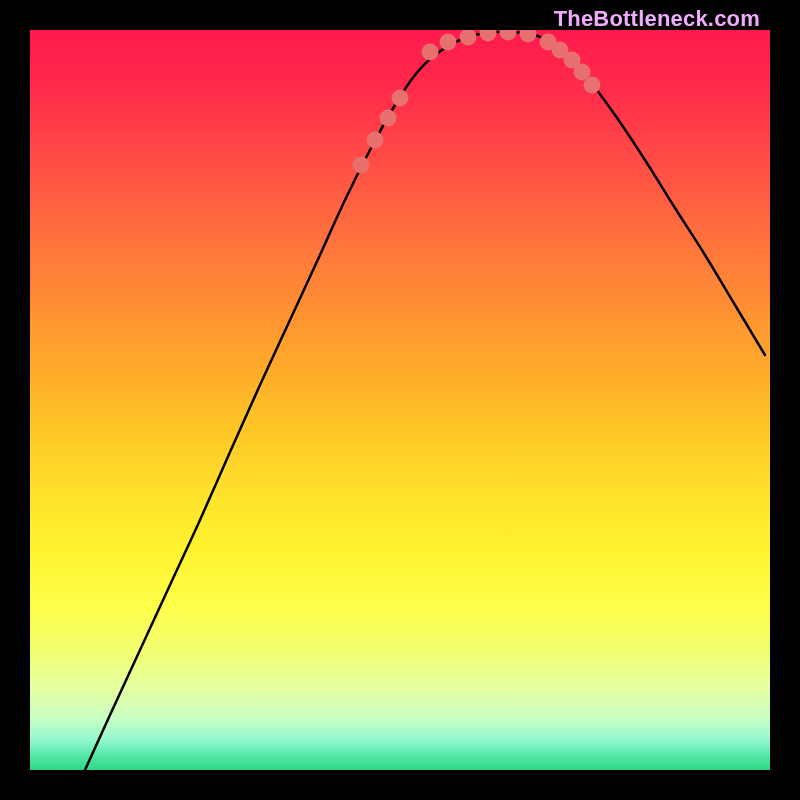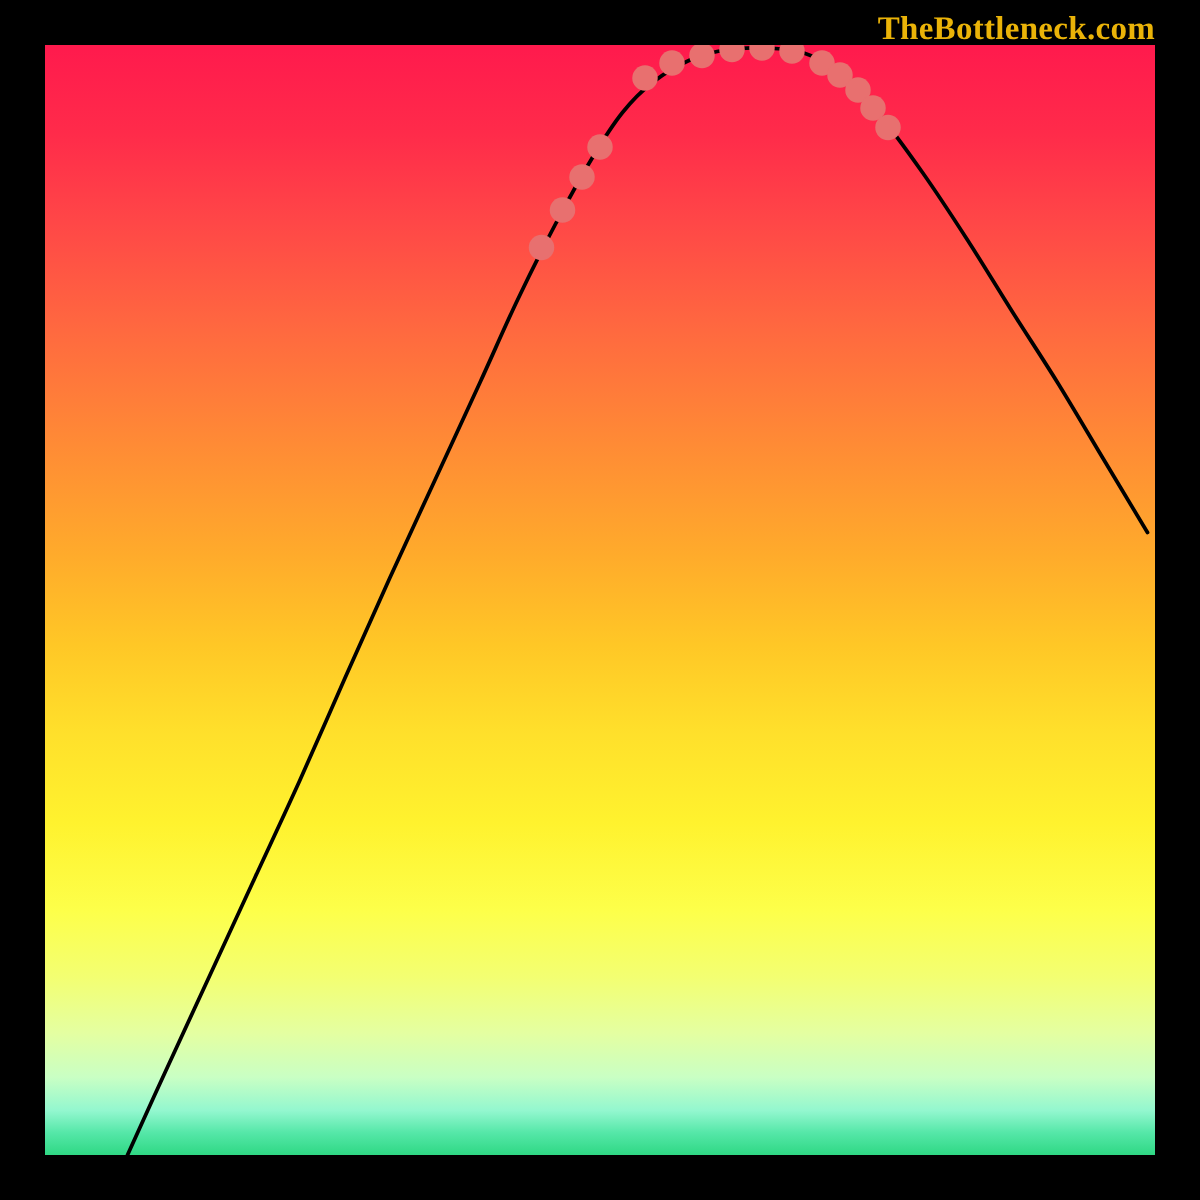--- a/index.html
+++ b/index.html
@@ -40,26 +40,25 @@
       #e4ffa1 89%,
       #c9ffc4 93%,
       #93f7cf 96%,
       #55e7a8 98%,
       #2fd884 100%);
     overflow: hidden;
   }
   .attribution {
     position: absolute;
     top: 6px;
-    right: 30px;
-    color: #eab308;
+    right: 40px;
+    color: #f0abfc;
     font-size: 22px;
     font-weight: 600;
     letter-spacing: 0.2px;
-    font-family: Liberation Serif, serif;
   }
   svg.curve {
     position: absolute;
     left: 0;
     top: 0;
     width: 740px;
     height: 740px;
     display: block;
   }
 </style>

